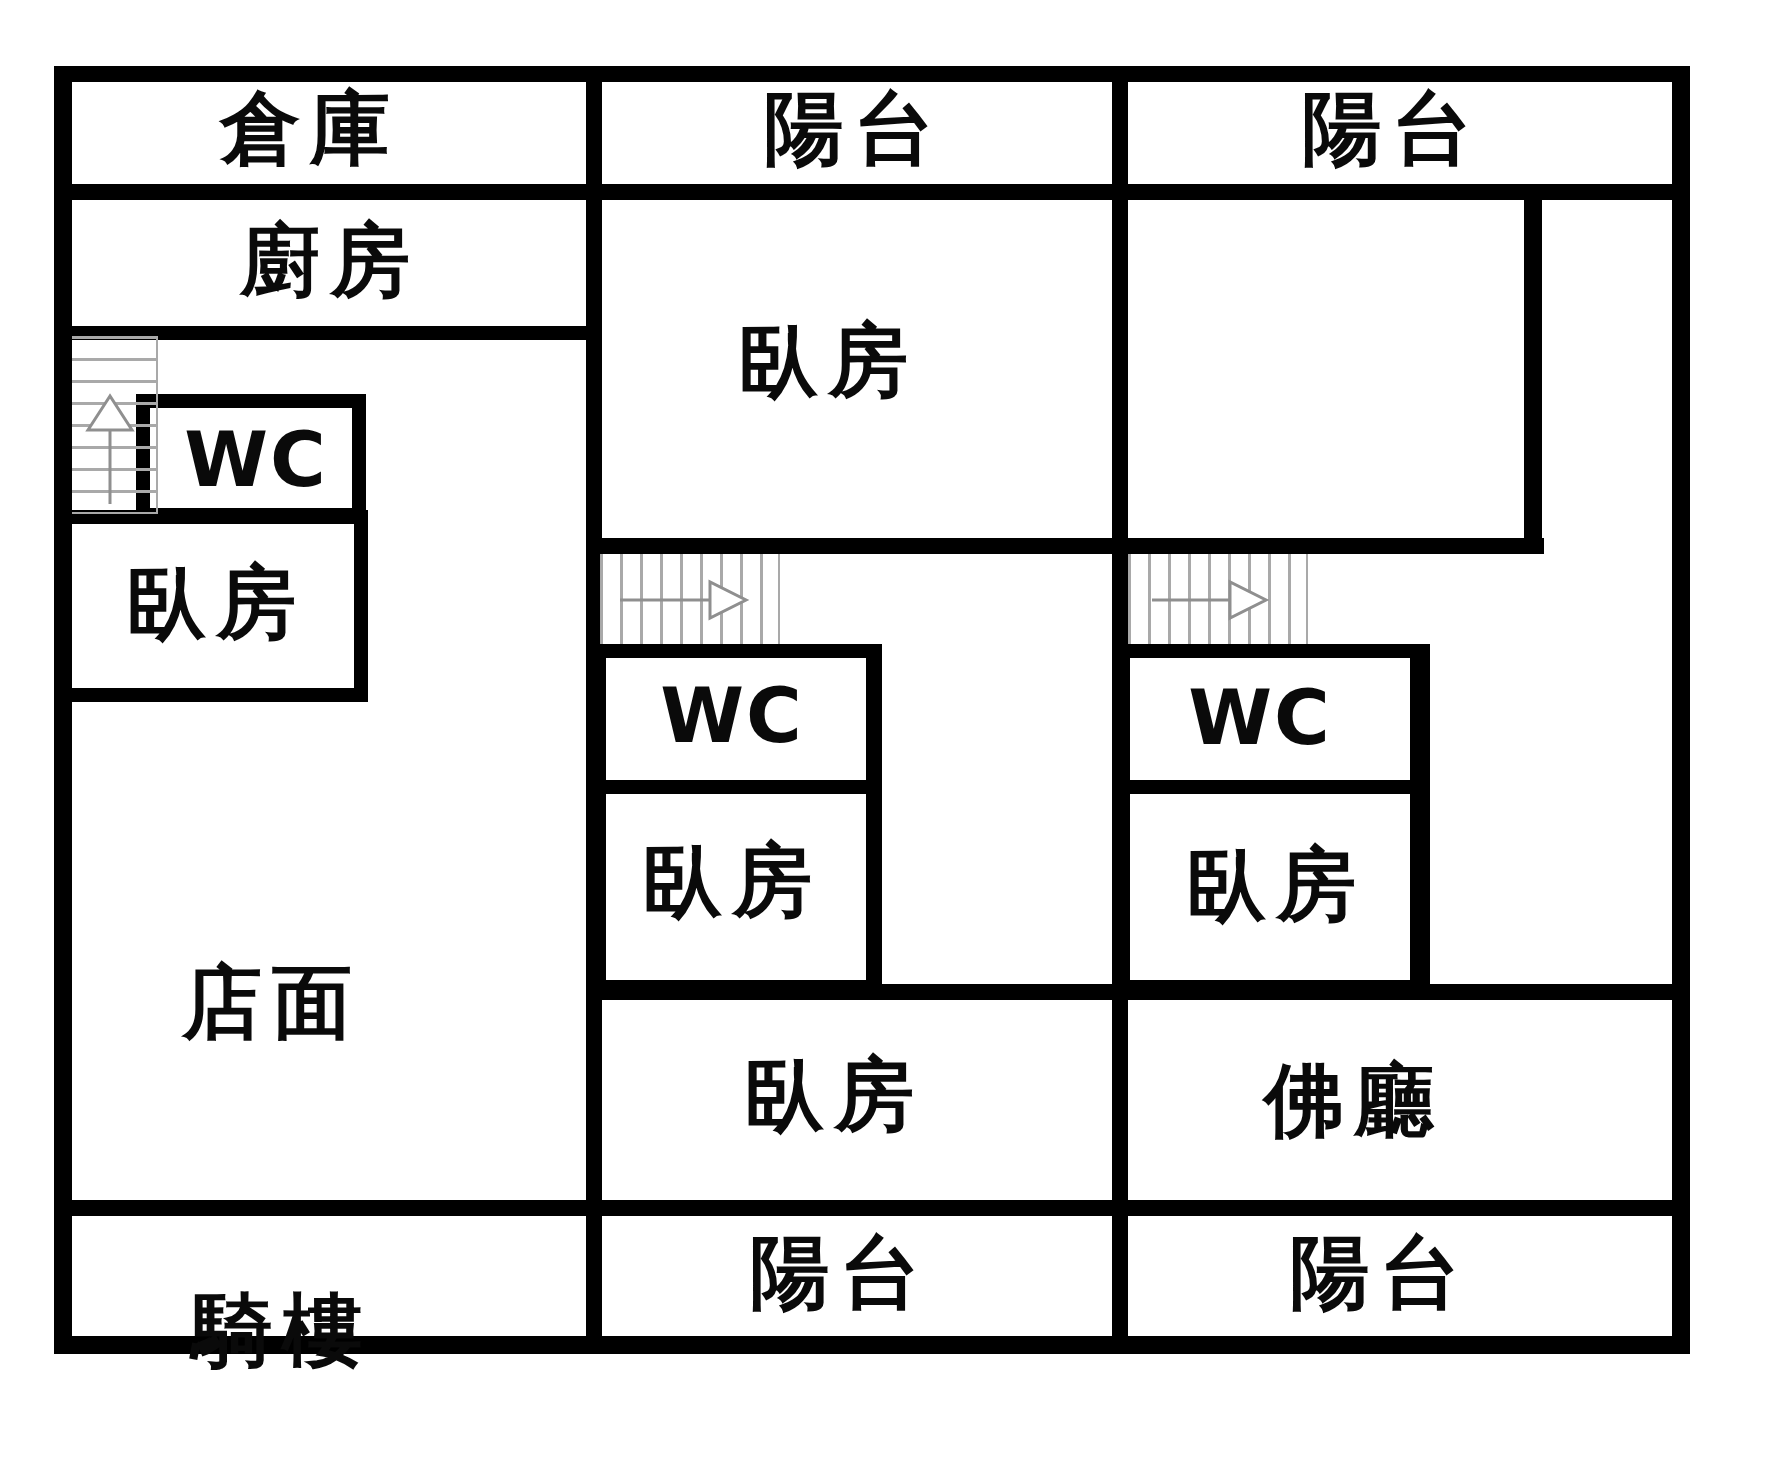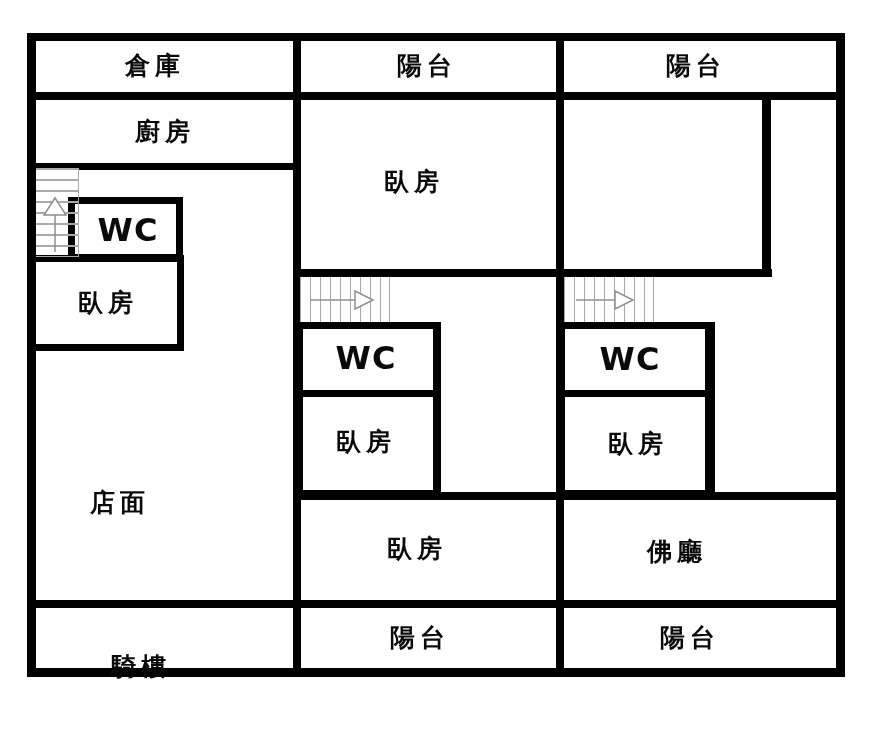--- a/index.html
+++ b/index.html
@@ -34,26 +34,26 @@
   }
   .label {
     position: absolute;
     transform: translate(-50%, -50%);
     font-weight: 600;
     color: var(--text);
     white-space: nowrap;
     line-height: 1;
   }
   .label.cjk {
-    font-size: 25px;
+    font-size: 40px;
     letter-spacing: 5px;
     margin-left: 2px;
   }
   .label.latin {
-    font-size: 32px;
+    font-size: 38px;
     letter-spacing: 1px;
   }
   .stairs {
     position: absolute;
   }
   .stairs.h-steps {
     background: repeating-linear-gradient(
       to bottom,
       var(--stairline) 0, var(--stairline) 1.5px,
       transparent 1.5px, transparent 11px);
@@ -122,20 +122,20 @@
   <div class="label cjk" style="left:425px;top:65px">陽台</div>
   <div class="label cjk" style="left:694px;top:65px">陽台</div>
   <div class="label cjk" style="left:163px;top:131px">廚房</div>
   <div class="label cjk" style="left:412px;top:181px">臥房</div>
   <div class="label latin" style="left:128px;top:230px">WC</div>
   <div class="label cjk" style="left:106px;top:302px">臥房</div>
   <div class="label latin" style="left:366px;top:358px">WC</div>
   <div class="label cjk" style="left:364px;top:441px">臥房</div>
   <div class="label latin" style="left:630px;top:359px">WC</div>
   <div class="label cjk" style="left:636px;top:443px">臥房</div>
-  <div class="label cjk" style="left:118px;top:502px">店面</div>
+  <div class="label cjk" style="left:134px;top:502px">店面</div>
   <div class="label cjk" style="left:415px;top:548px">臥房</div>
   <div class="label cjk" style="left:675px;top:551px">佛廳</div>
   <div class="label cjk" style="left:139px;top:666px">騎樓</div>
   <div class="label cjk" style="left:418px;top:637px">陽台</div>
   <div class="label cjk" style="left:688px;top:637px">陽台</div>
 
 </div>
 
 </body></html>

